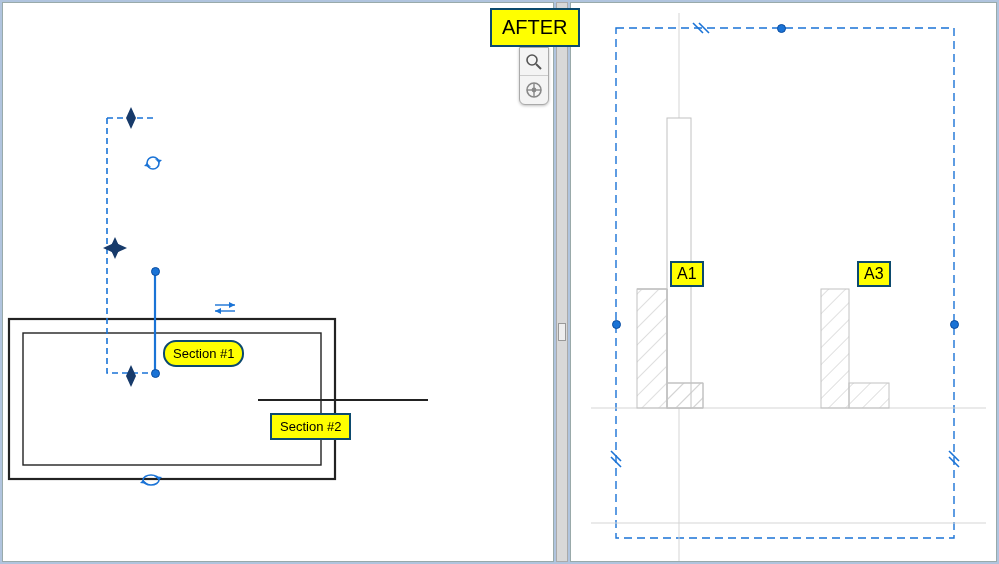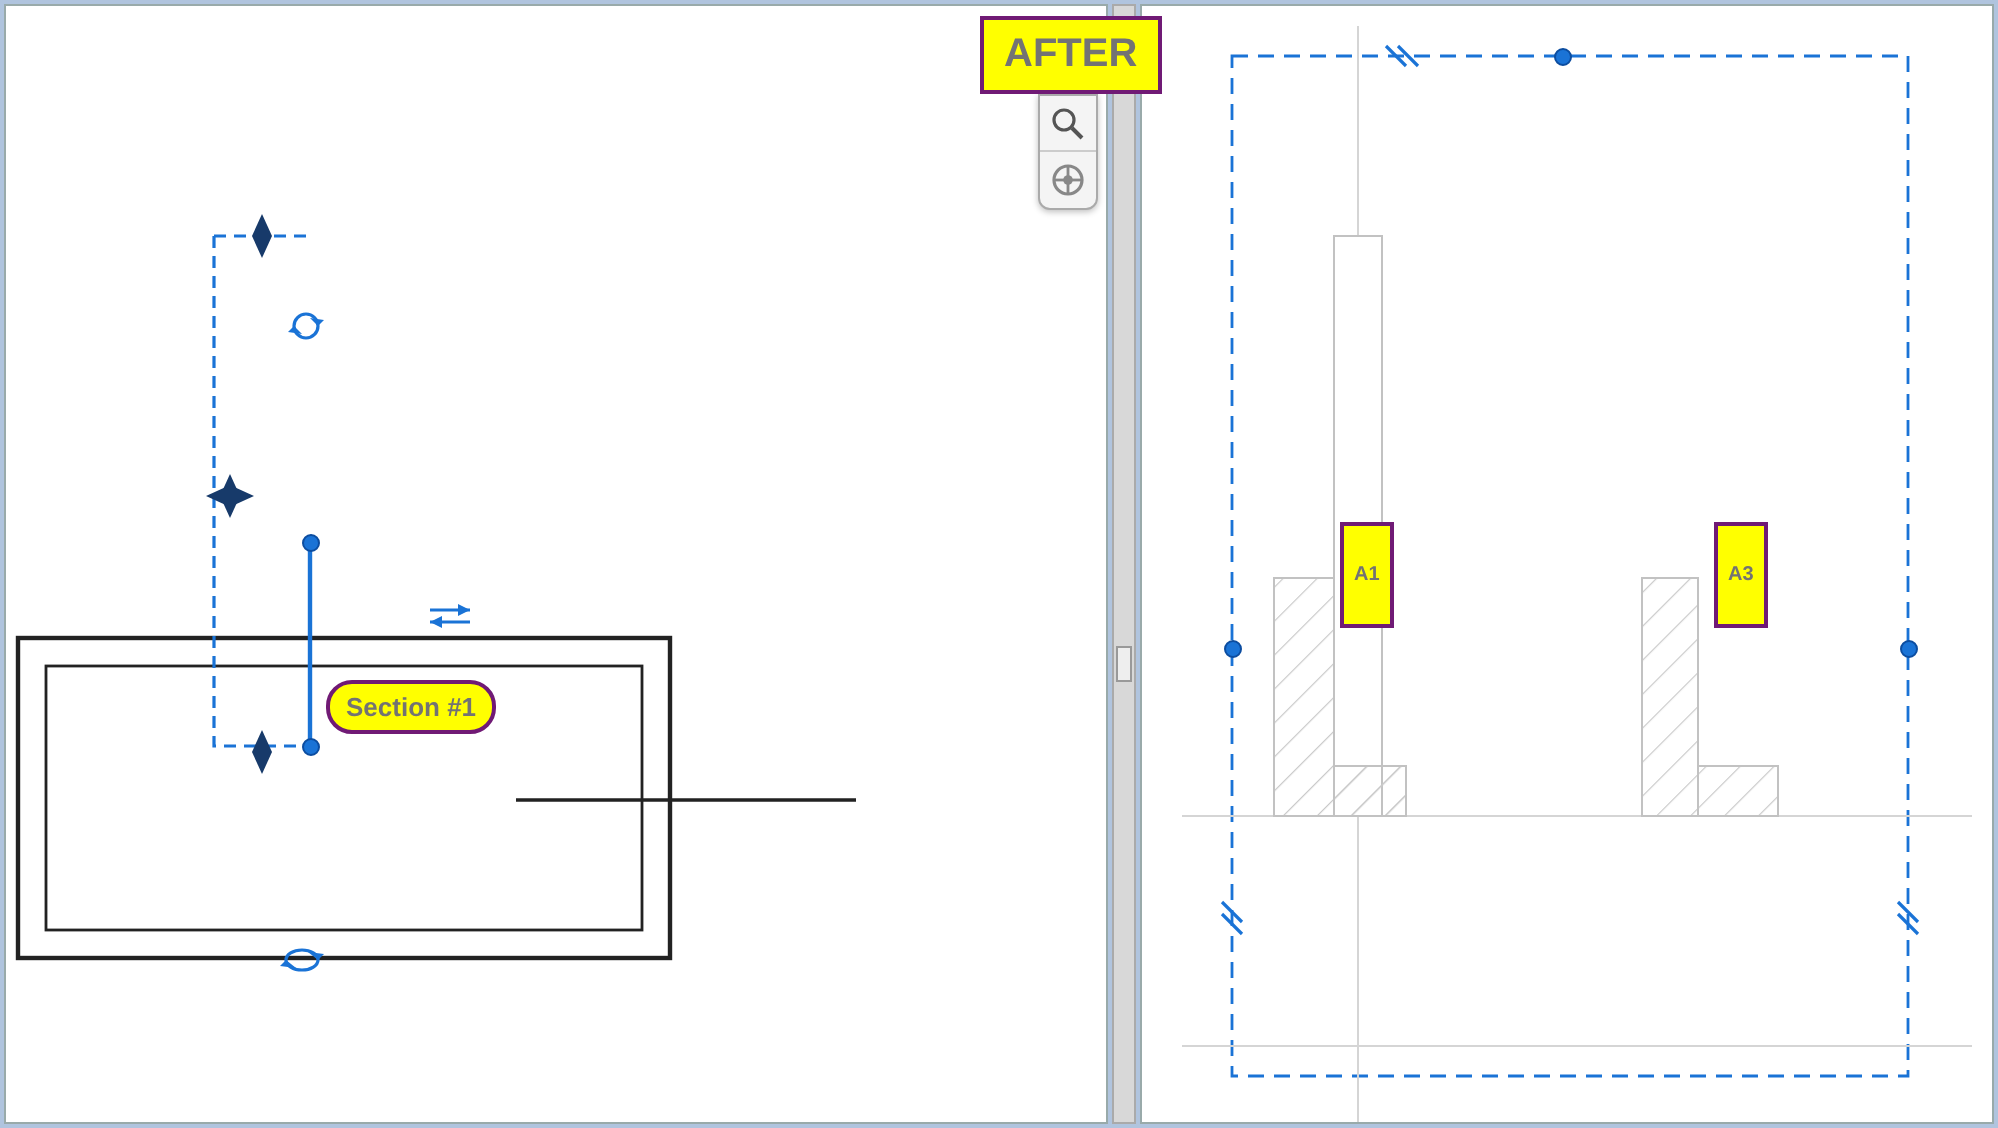--- a/index.html
+++ b/index.html
@@ -34,29 +34,29 @@
       left: 1px;
       top: 320px;
       width: 8px;
       height: 18px;
       background: #eee;
       border: 1px solid #999;
     }
     .annot {
       position: absolute;
       background: #ffff00;
-      border: 2px solid #701a75;
-      color: #737373;
+      border: 2px solid #0c4a6e;
+      color: #000000;
       font-size: 13px;
-      font-weight: bold;
+      font-weight: normal;
       padding: 4px 8px;
       z-index: 50;
     }
     .annot.big { font-size: 20px; padding: 6px 10px; }
-    .annot.sm { font-size: 10px; padding: 19px 5px; }
+    .annot.sm { font-size: 16px; padding: 2px 5px; }
     .toolbox {
       position: absolute;
       right: 4px;
       top: 44px;
       width: 30px;
       background: #f4f4f4;
       border: 1px solid #aaa;
       border-radius: 0 0 6px 6px;
       box-shadow: 0 1px 3px rgba(0,0,0,.25);
       z-index: 30;
@@ -150,20 +150,21 @@
       <svg width="18" height="18">
         <circle cx="9" cy="9" r="7" fill="none" stroke="#888" stroke-width="1.6"></circle>
         <circle cx="9" cy="9" r="2.4" fill="#888"></circle>
         <line x1="9" y1="2" x2="9" y2="16" stroke="#888" stroke-width="1.4"></line>
         <line x1="2" y1="9" x2="16" y2="9" stroke="#888" stroke-width="1.4"></line>
       </svg>
     </div>
   </div>
 
   <div class="annot" style="left:160px; top:337px;border-radius:13px;">Section #1</div>
+  <div class="annot" style="left:267px; top:410px;">Section #2</div>
 </div>
 
 <div class="divider">
   <div class="divider-grip"></div>
 </div>
 
 <div class="viewport right-view">
   <svg width="430" height="560">
 
     <rect x="45" y="25" width="338" height="510" fill="none" stroke="#1a73d6" stroke-width="1.4" stroke-dasharray="8 5"></rect>

